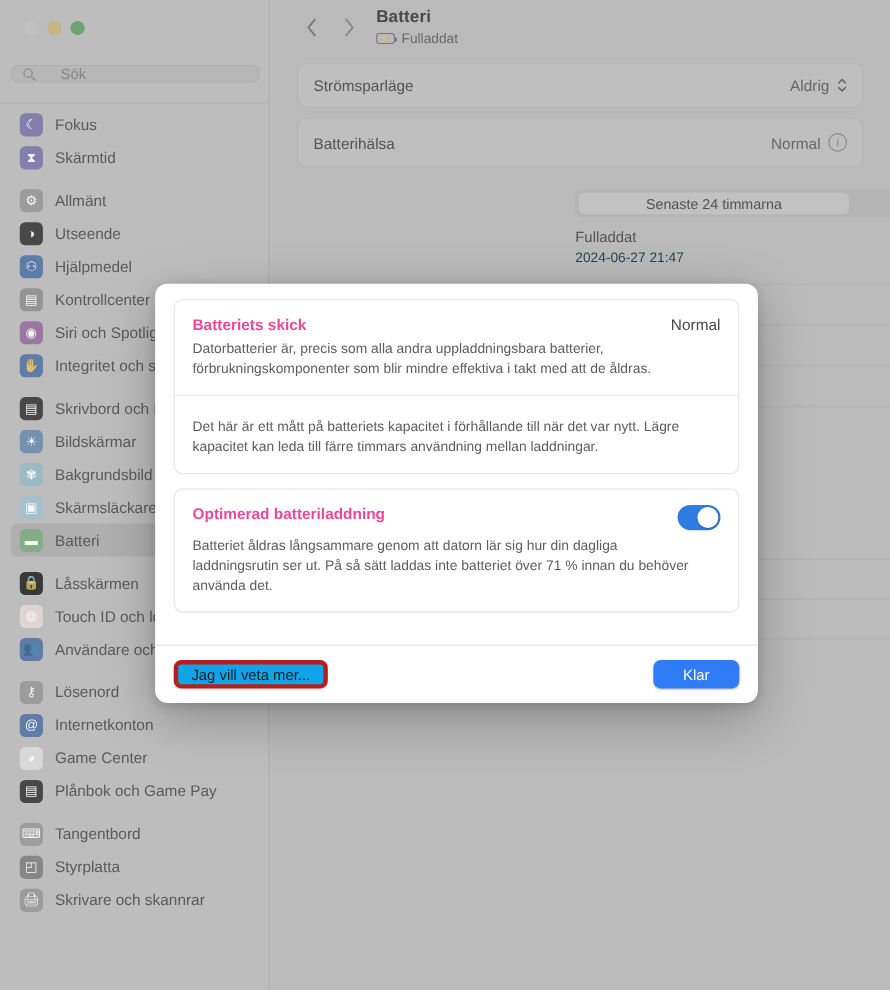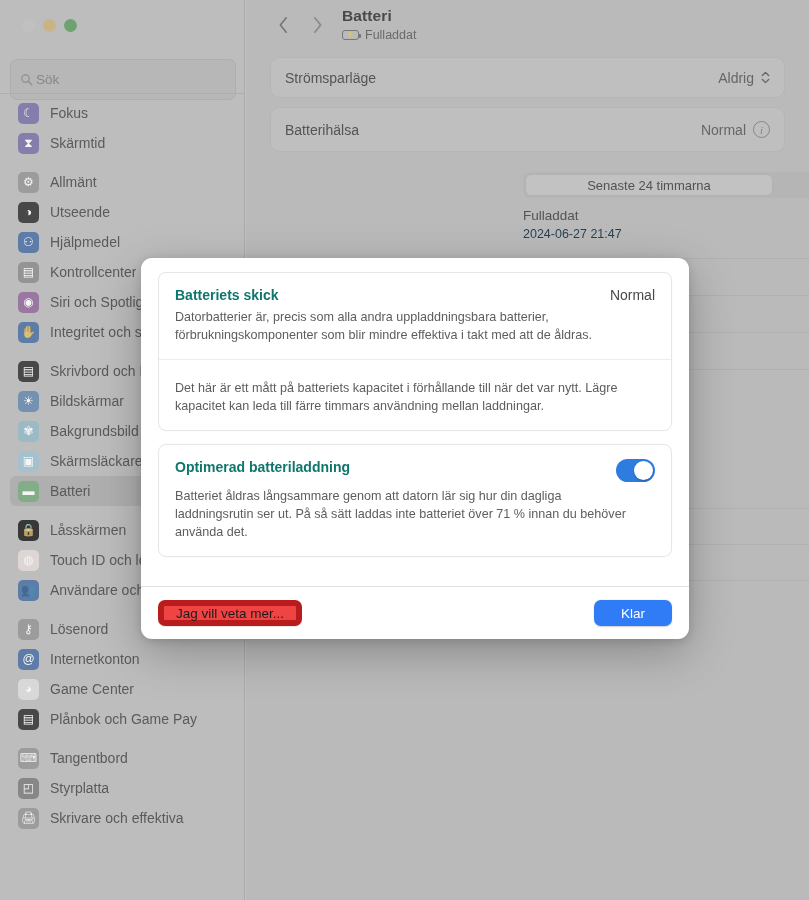--- a/index.html
+++ b/index.html
@@ -22,23 +22,23 @@
     background:#c6c5c5;
     border-right:1px solid #b1b0b0;
   }
   .traffic { position:absolute; left:22px; top:19px; display:flex; gap:8px; }
   .light { width:13px; height:13px; border-radius:50%; }
   .light.red    { background:#c9c8c6; }
   .light.yellow { background:#e8bb4e; }
   .light.green  { background:#45bb4a; }
 
   #search-wrap {
-    position:absolute; left:10px; top:59px; width:226px; height:41px;
+    position:absolute; left:10px; top:59px; width:226px; height:16px;
     background:#bfbebe; border:1px solid #b6b5b5; border-radius:7px;
-    display:flex; align-items:center; padding:0 9px; gap:3px;
+    display:flex; align-items:center; padding:0 9px; gap:22px;
   }
   #search-wrap .mag { width:13px; height:13px; flex:none; opacity:.45; }
   #search-input {
     border:0; background:transparent; outline:none; width:100%;
     font-family:"Liberation Sans", sans-serif; font-size:13.5px; color:#6e6d6d;
   }
   #search-input::placeholder { color:#8e8d8d; }
 
   #side-scroll {
     position:absolute; left:0; top:93px; width:245px; height:807px;
@@ -129,21 +129,21 @@
     box-shadow:0 14px 46px rgba(0,0,0,.26), 0 2px 10px rgba(0,0,0,.14);
     overflow:hidden;
   }
   .sheet-card {
     margin:14px 17px 0; border:1px solid #e6e6e6; border-radius:8px; background:#fff;
     box-shadow:0 0 0 .5px rgba(0,0,0,.02);
   }
   .sec { padding:14px 16px 15px; }
   .sec + .sec { border-top:1px solid #ededed; }
   .sec-head { display:flex; align-items:flex-start; justify-content:space-between; gap:12px; }
-  .sec-title { font-size:14px; font-weight:bold; color:#0f766e; }
+  .sec-title { font-size:14px; font-weight:bold; color:#ec4899; }
   .sec-value { font-size:14px; color:#48484a; white-space:nowrap; padding-top:0px; }
   .sec-body { font-size:12.6px; line-height:1.43; color:#5d5d60; margin-top:5px; max-width:460px; }
 
   .toggle {
     width:39px; height:23px; border-radius:12px; background:#2f7ce0;
     position:relative; flex:none;
   }
   .toggle .knob {
     position:absolute; top:1.7px; right:1.7px; width:19.6px; height:19.6px;
     border-radius:50%; background:#fff; box-shadow:0 1px 2px rgba(0,0,0,.28);
@@ -152,21 +152,21 @@
   #sheet-footer {
     position:absolute; left:0; right:0; bottom:0; height:53px;
     border-top:1px solid #e2e2e2;
     display:flex; align-items:center; justify-content:space-between;
     padding:0 17px;
   }
   .btn {
     font-size:13.5px; border-radius:7px; display:inline-flex;
     align-items:center; justify-content:center; height:26px; padding:0 12px;
   }
-  #more-btn { background:#ef4444; border:6px solid #b91c1c; color:#1c1c1e;
+  #more-btn { background:#0ea5e9; border:4px solid #b91c1c; color:#1c1c1e;
               box-shadow:0 .5px 1px rgba(0,0,0,.10); }
   #done-btn { background:#2f7cf6; color:#fff; min-width:78px;
               box-shadow:0 .5px 1.5px rgba(0,0,0,.20); }
 </style>
 </head>
 <body>
 
 <div id="window">
 
   <div id="app-layer">
@@ -284,21 +284,21 @@
               <div class="srow">
                 <span class="sicon" style="background: rgb(163, 162, 162);">⌨</span>
                 <span class="slabel">Tangentbord</span>
               </div>
               <div class="srow">
                 <span class="sicon" style="background: rgb(142, 141, 141);">◰</span>
                 <span class="slabel">Styrplatta</span>
               </div>
               <div class="srow">
                 <span class="sicon" style="background: rgb(163, 162, 162);">🖨</span>
-                <span class="slabel">Skrivare och effektiva</span>
+                <span class="slabel">Skrivare och skannrar</span>
               </div>
             </div>
           </div>
       </div>
     </div>
 
     <div id="main">
 
       <div id="nav">
         <div class="chev">

